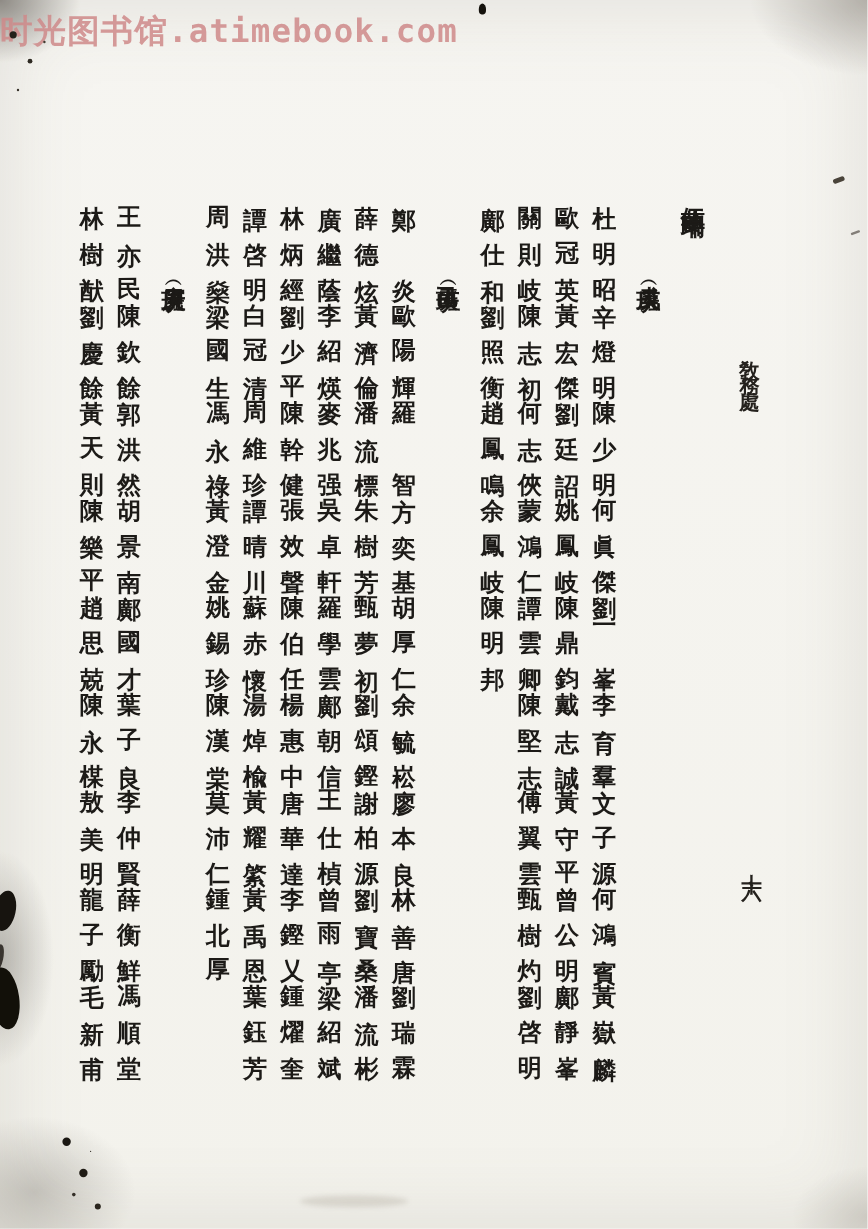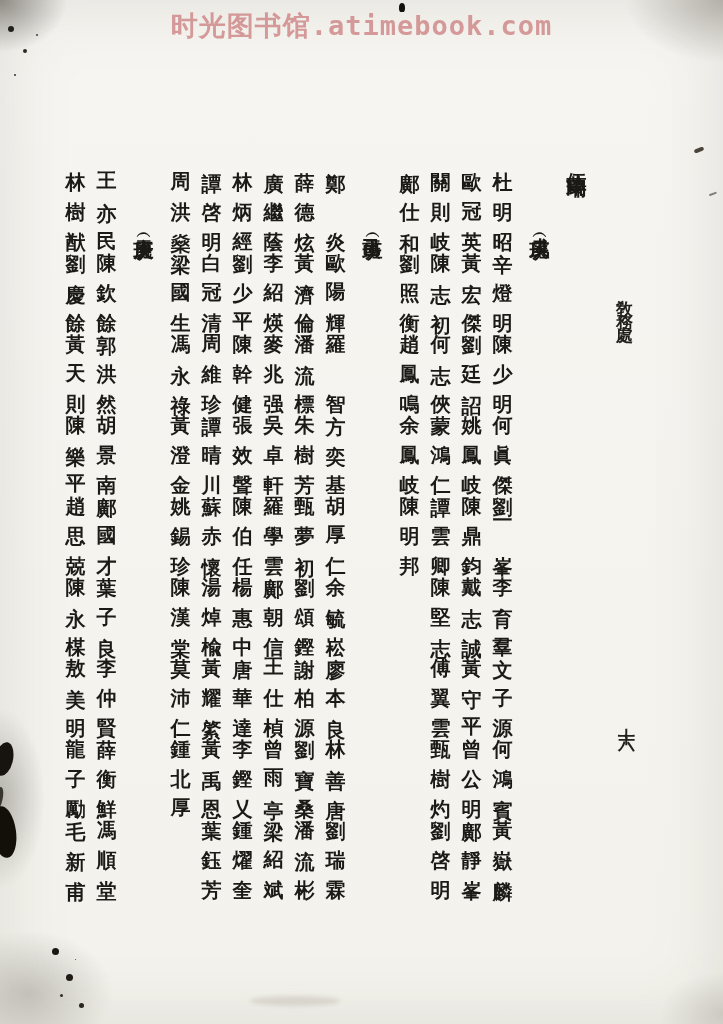--- a/index.html
+++ b/index.html
@@ -14,21 +14,20 @@
       radial-gradient(ellipse 90px 70px at 0% 0%, rgba(45,40,35,0.50), rgba(45,40,35,0.0) 75%),
       radial-gradient(ellipse 140px 90px at 100% 0%, rgba(80,72,64,0.35), rgba(80,72,64,0.0) 70%),
       radial-gradient(ellipse 60px 120px at 0% 78%, rgba(40,36,30,0.28), rgba(40,36,30,0.0) 75%),
       radial-gradient(ellipse 120px 90px at 4% 97%, rgba(70,64,56,0.25), rgba(70,64,56,0.0) 70%),
       radial-gradient(ellipse 90px 60px at 100% 99%, rgba(90,82,72,0.18), rgba(90,82,72,0.0) 70%),
       linear-gradient(#f6f5f1,#f3f2ec);
     box-shadow: inset 0 0 70px rgba(130,120,105,0.18);
   }
   .watermark{
     position:absolute;top:8px;left:0;width:100%;
-    text-align:center;
     font-family:"DejaVu Sans Mono","Liberation Mono",monospace;
     font-weight:bold;font-size:27px;letter-spacing:1px;
     opacity:0.85;white-space:nowrap;
   }
   
   .side-heading{
     position:absolute;left:614px;top:286px;
     writing-mode:vertical-rl;
     font-size:17px;font-weight:bold;color:#24211d;
     letter-spacing:13px;line-height:20px;

